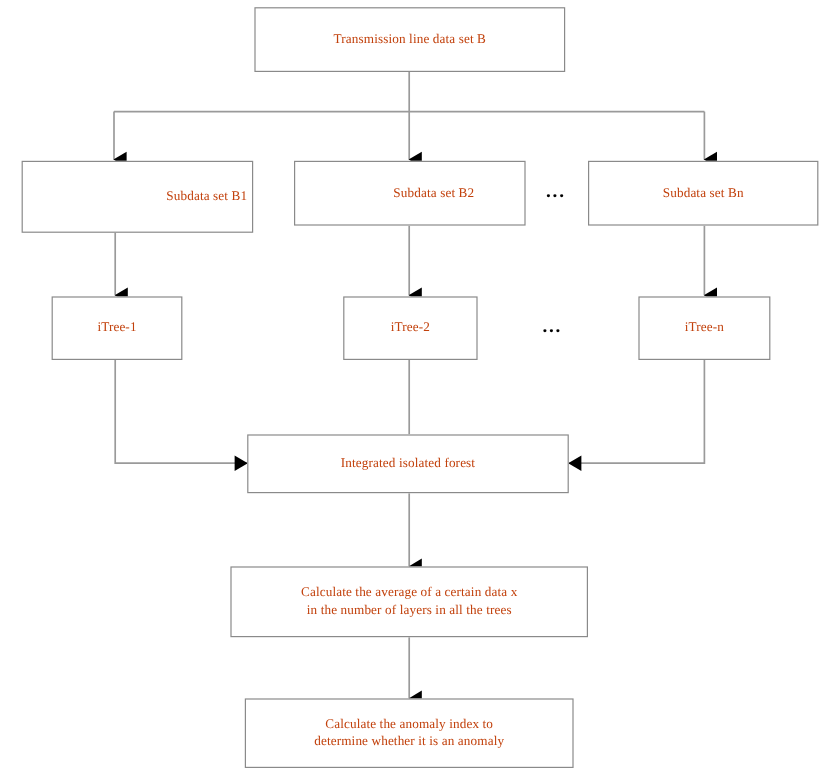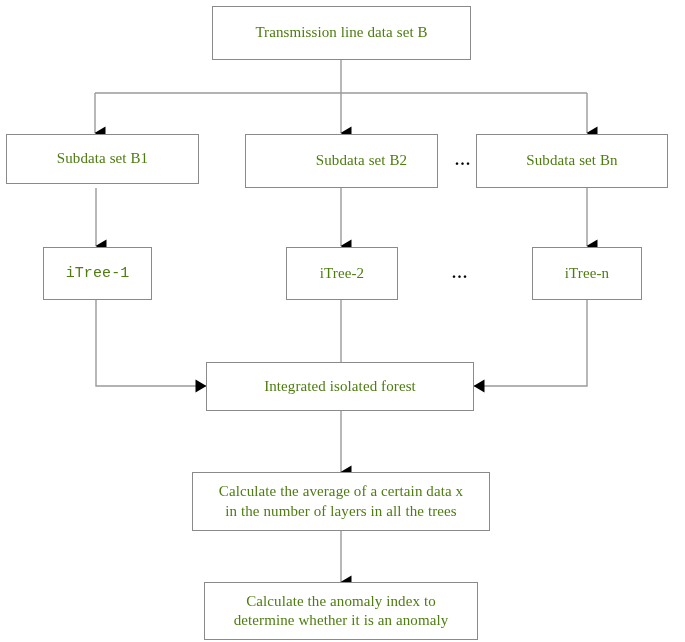--- a/index.html
+++ b/index.html
@@ -25,22 +25,22 @@
   }
   .node {
     position: absolute;
     box-sizing: border-box;
     border: 1px solid #8a8a8a;
     background: #ffffff;
     display: flex;
     align-items: center;
     justify-content: center;
     text-align: center;
-    color: #4d7c0f;
-    font-size: 15px;
+    color: #c2410c;
+    font-size: 11px;
     line-height: 1.28;
     letter-spacing: 0.1px;
     z-index: 2;
   }
   .node-text {
     display: block;
     width: 100%;
     padding: 0 4px;
     white-space: pre-line;
   }
@@ -94,35 +94,35 @@
       <path d="M341,411 L341,472" marker-end="url(#arrow-down)"></path>
 
       <path d="M341,531 L341,582" marker-end="url(#arrow-down)"></path>
     </g>
   </svg>
 
   <div class="node" style="left:212px; top:6px; width:259px; height:54px;">
     <span class="node-text">Transmission line data set B</span>
   </div>
 
-  <div class="node" style="left:6px; top:134px; width:193px; height:50px;">
+  <div class="node" style="left:18px; top:134px; width:193px; height:60px;text-align:right;">
     <span class="node-text">Subdata set B1</span>
   </div>
 
   <div class="node" style="left:245px; top:134px; width:193px; height:54px;padding-left:40px;">
     <span class="node-text">Subdata set B2</span>
   </div>
 
   <div class="ellipsis" style="left:455px; top:152px;">...</div>
 
-  <div class="node" style="left:476px; top:134px; width:192px; height:54px;">
+  <div class="node" style="left:490px; top:134px; width:192px; height:54px;">
     <span class="node-text">Subdata set Bn</span>
   </div>
 
-  <div class="node" style="left:43px; top:247px; width:109px; height:53px;font-family:Liberation Mono, monospace;">
+  <div class="node" style="left:43px; top:247px; width:109px; height:53px;">
     <span class="node-text">iTree-1</span>
   </div>
 
   <div class="node" style="left:286px; top:247px; width:112px; height:53px;">
     <span class="node-text">iTree-2</span>
   </div>
 
   <div class="ellipsis" style="left:452px; top:265px;">...</div>
 
   <div class="node" style="left:532px; top:247px; width:110px; height:53px;">

